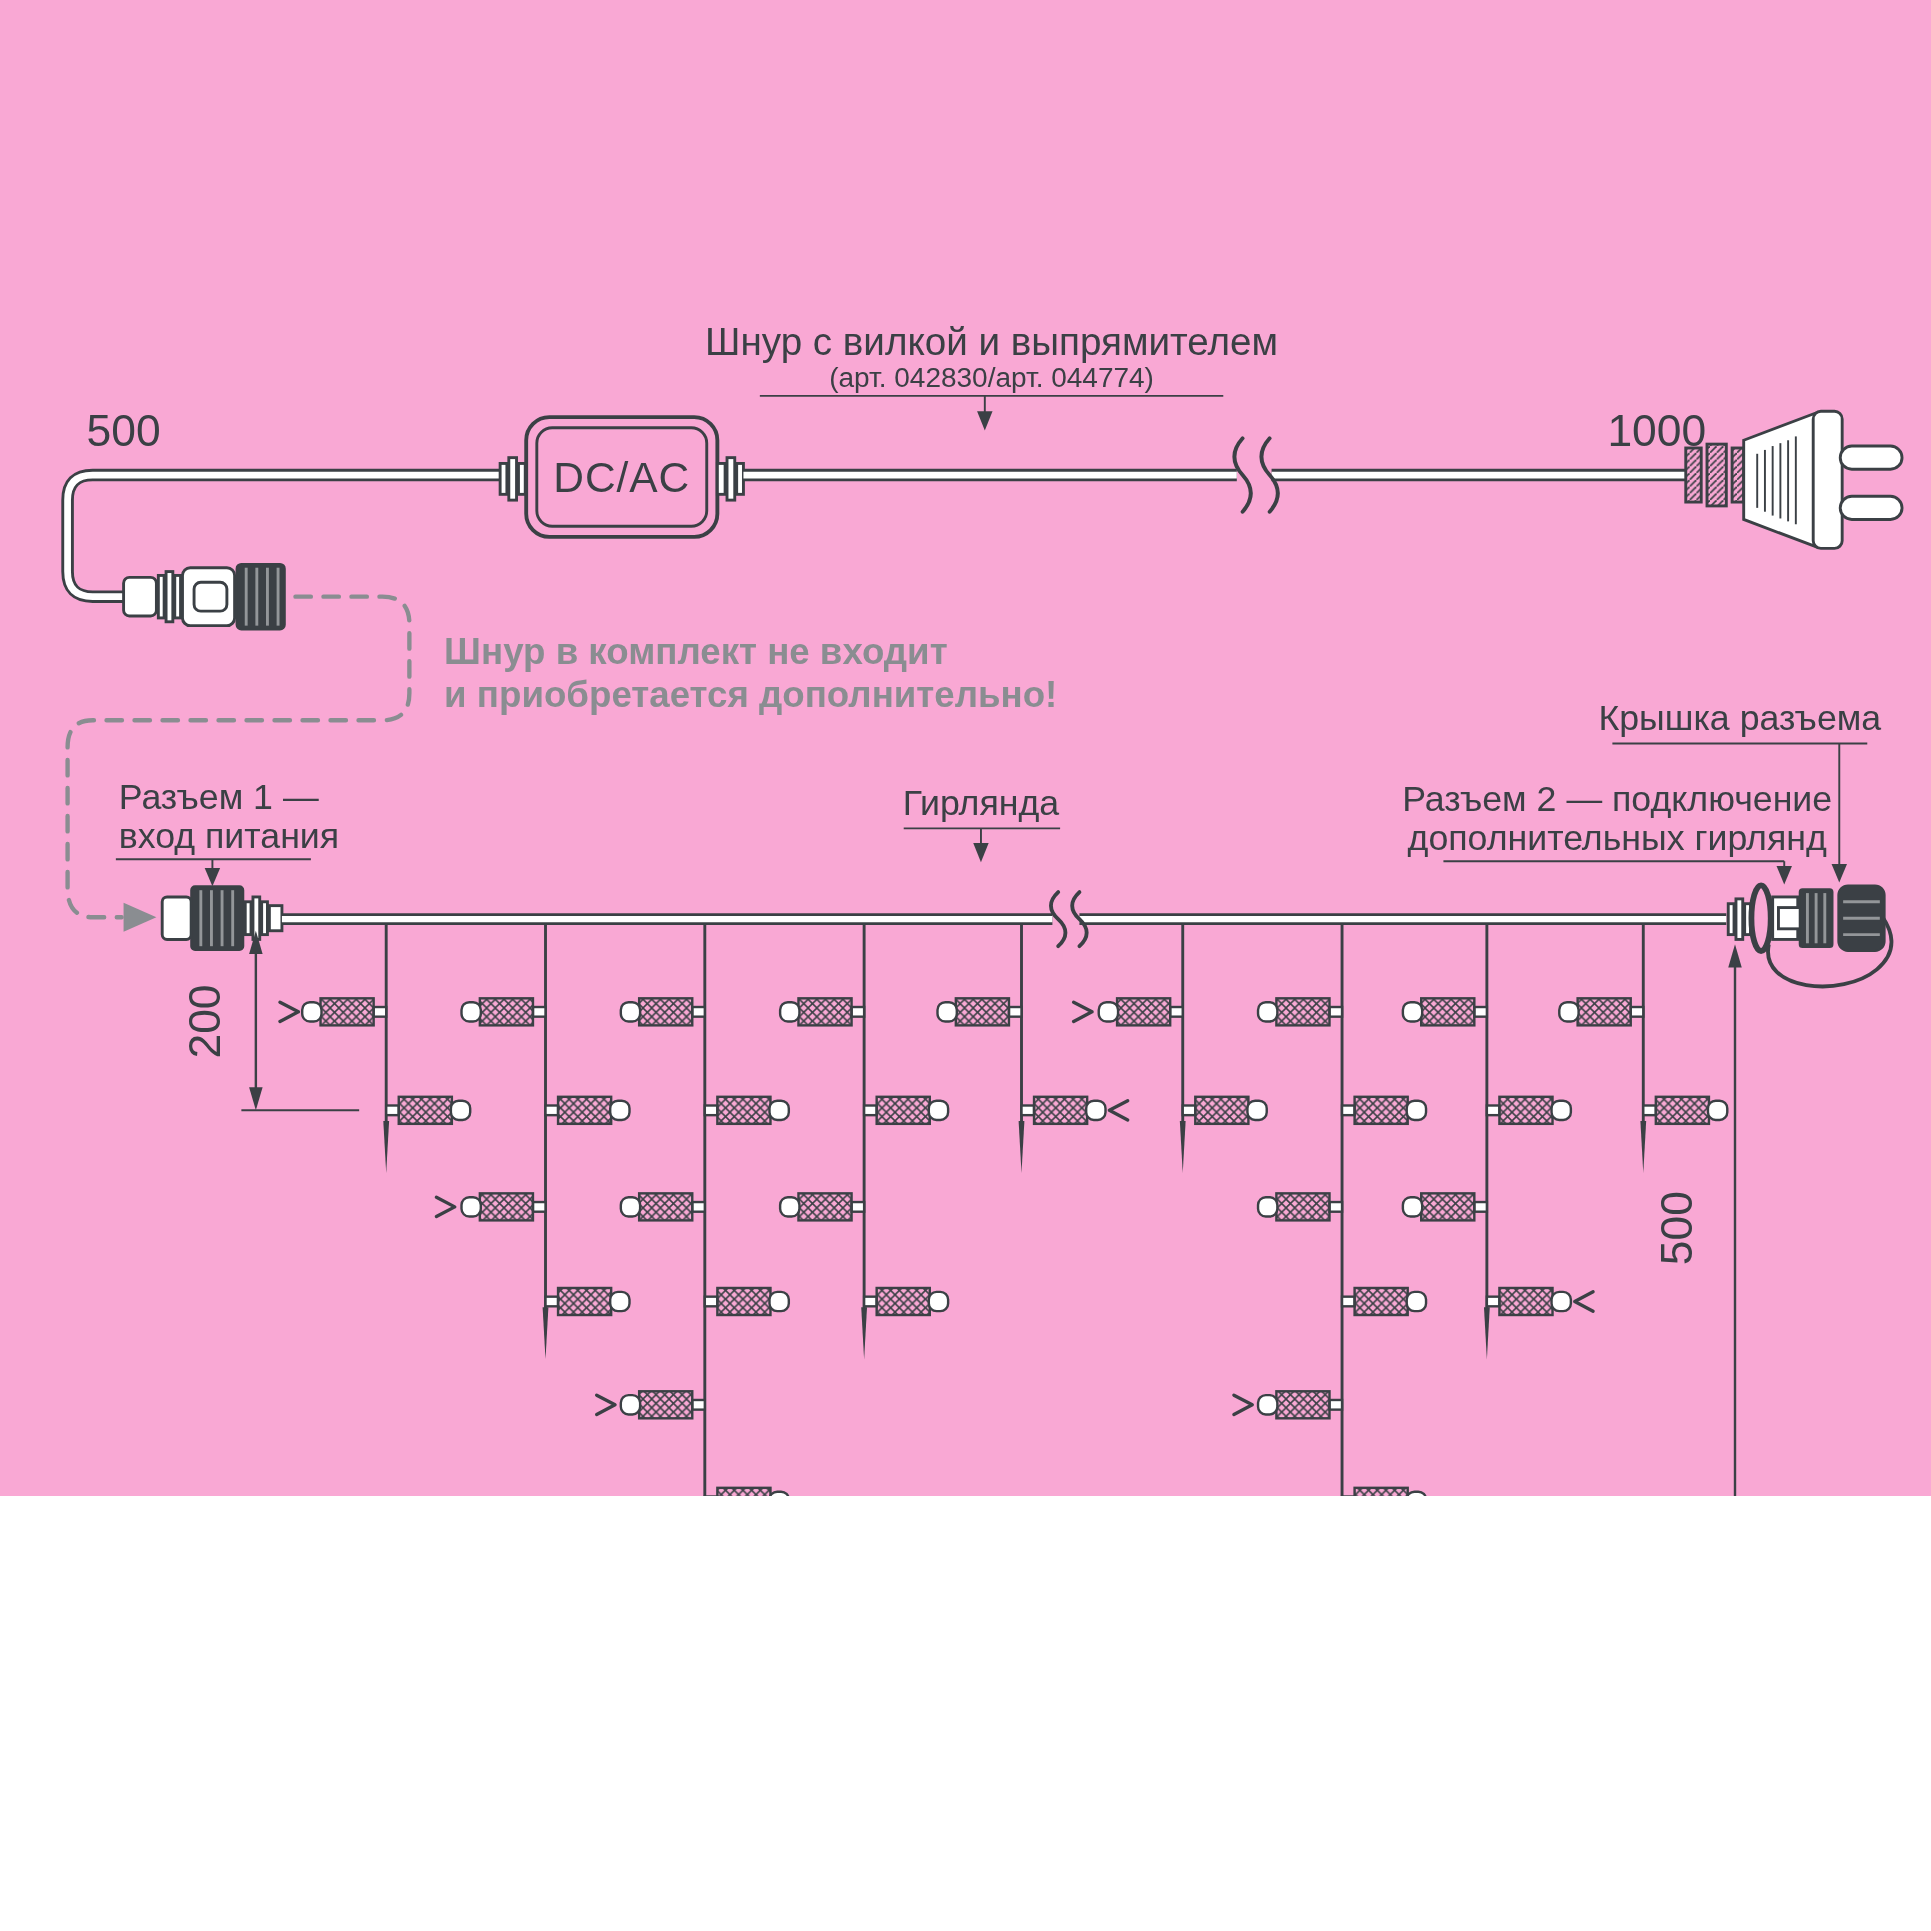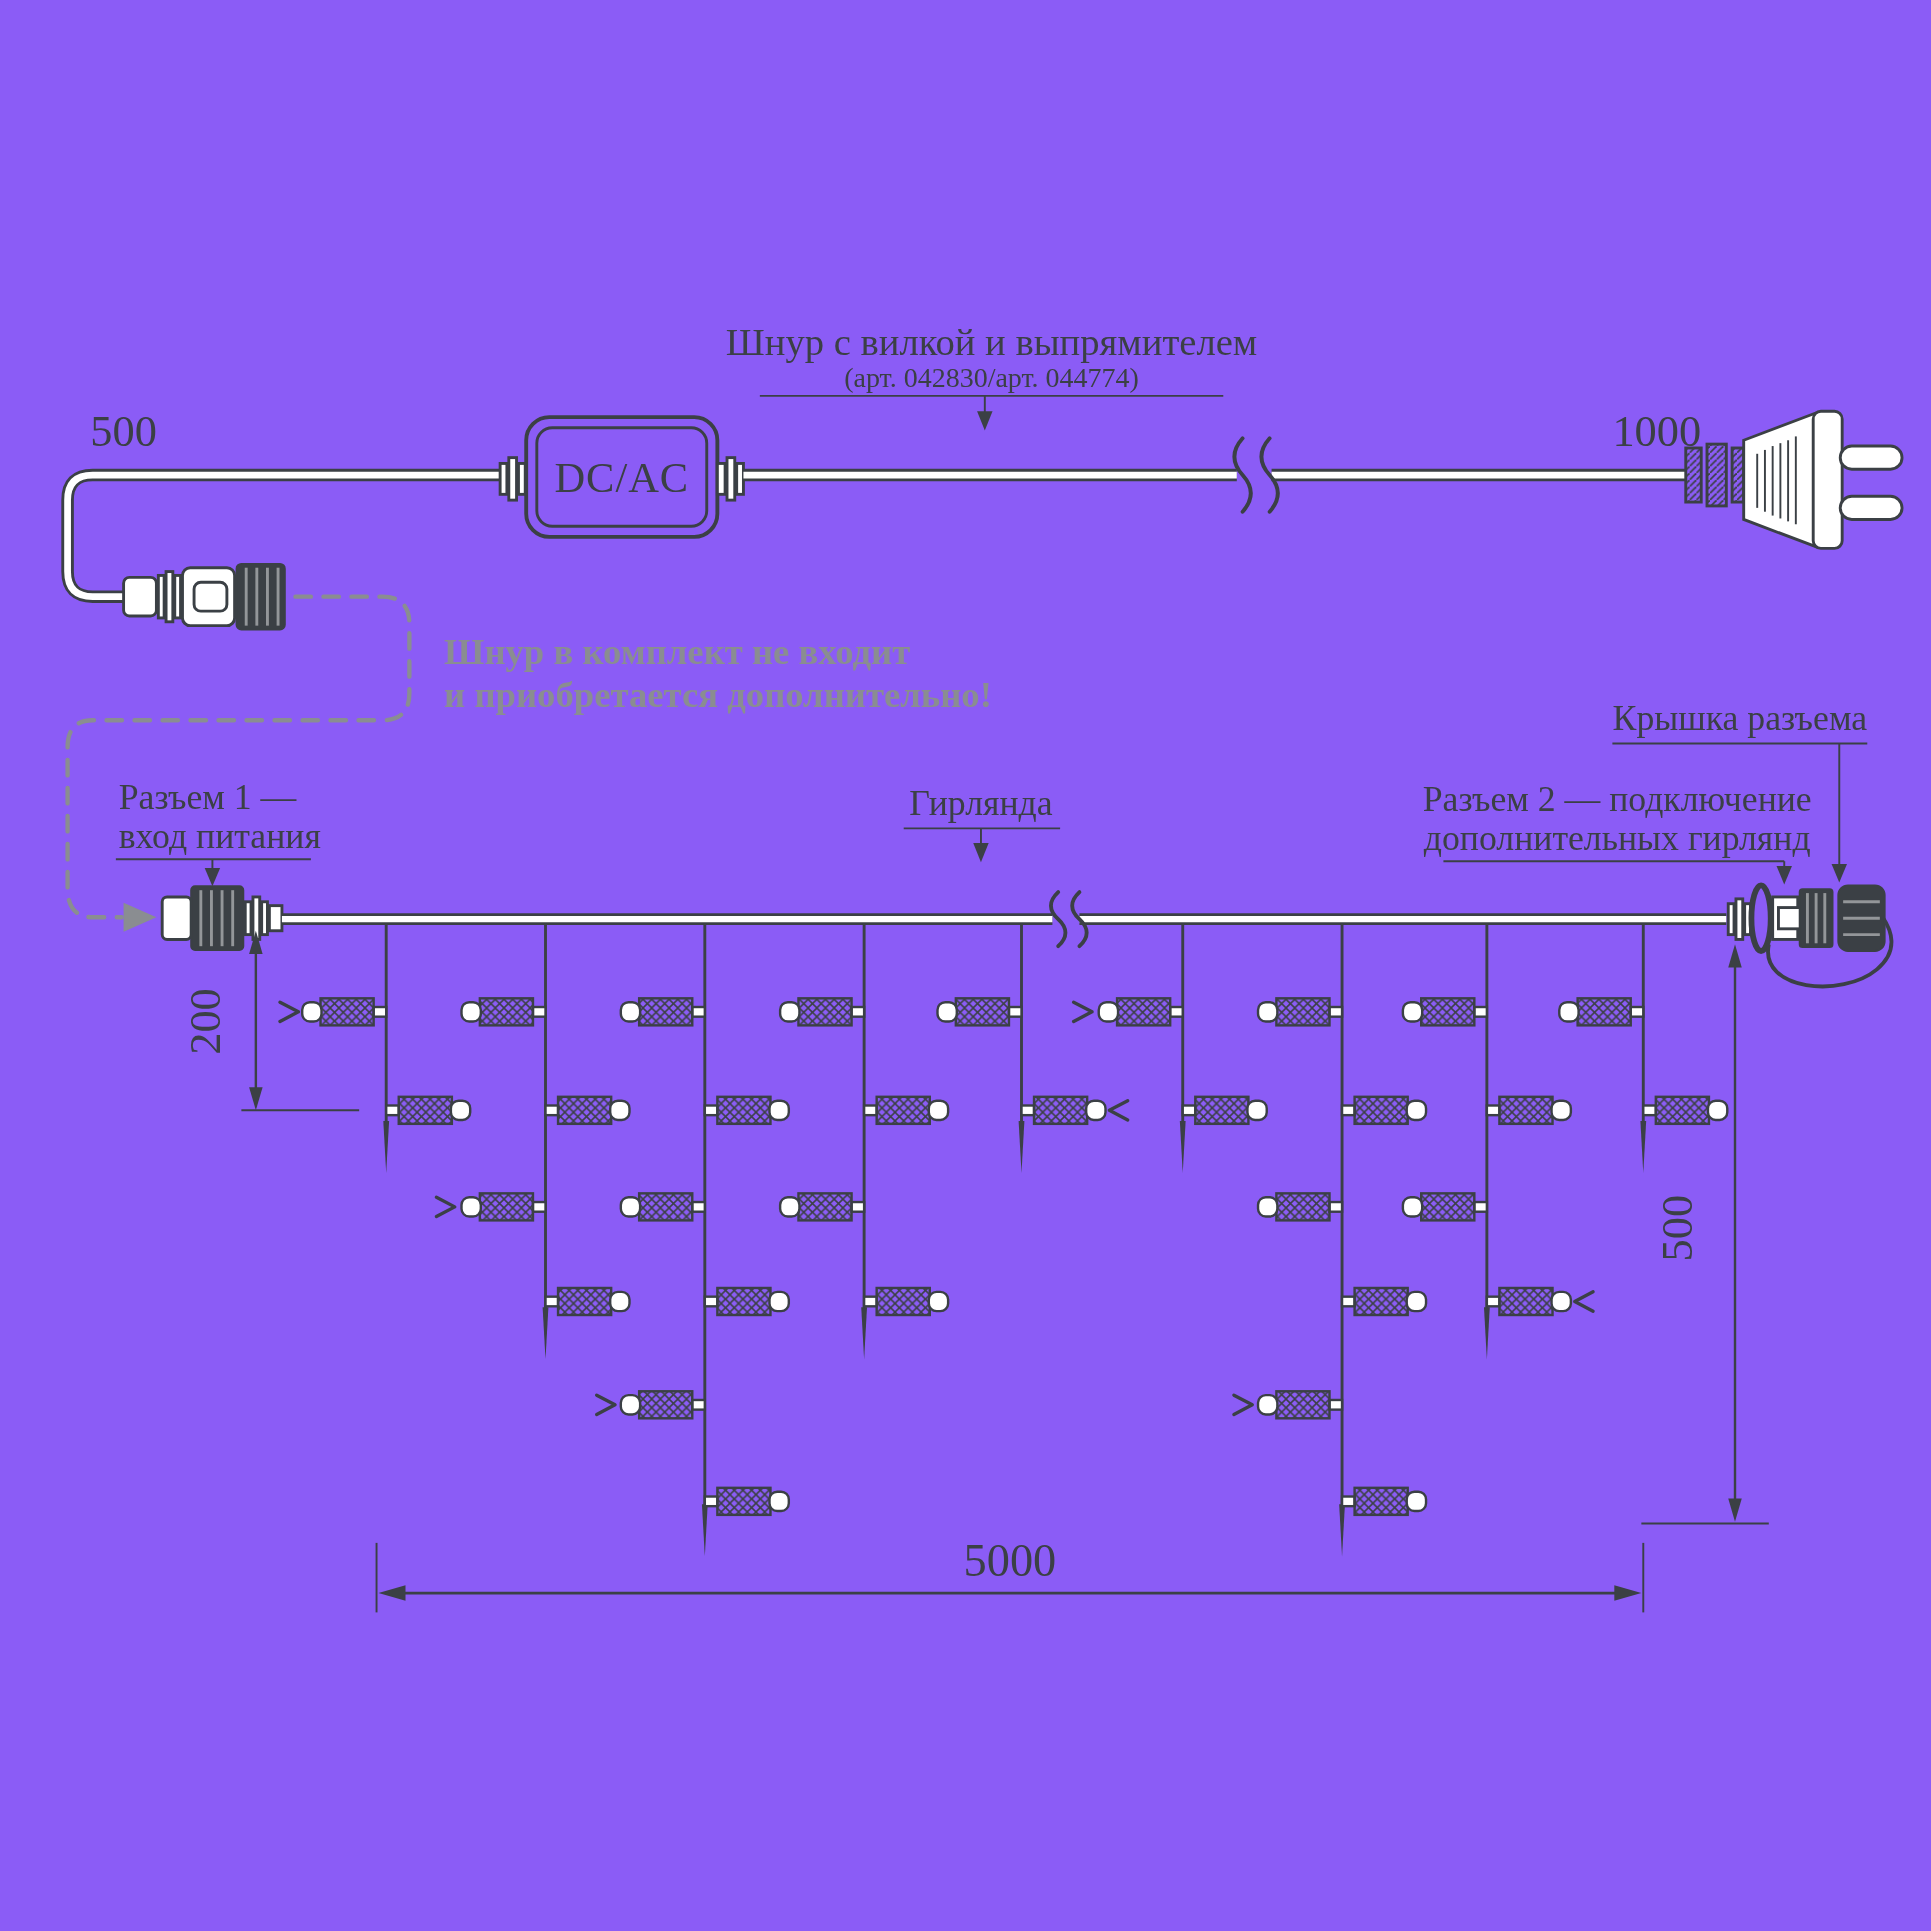--- a/index.html
+++ b/index.html
@@ -1,16 +1,16 @@
 <!DOCTYPE html>
 <html><head>
 <meta charset="utf-8">
 <style>
   html,body{margin:0;padding:0;background:#ffffff;}
-  .stage{width:1931px;height:1931px;position:relative;background:#8b5cf6;font-family:Liberation Serif, serif;}
+  .stage{width:1931px;height:1496px;position:relative;background:#f9a8d4;font-family:Liberation Sans, sans-serif;}
   svg{display:block;}
   text{fill:#3b4045;}
   .t-title{font-size:40px;}
   .t-sub{font-size:29px;}
   .t-dim{font-size:46px;}
   .t-dim5k{font-size:48px;}
   .t-label{font-size:37px;}
   .t-box{font-size:44px;letter-spacing:1px;}
   .t-note{font-size:38px;font-weight:bold;fill:#8a8d91;}
   .ink{stroke:#3b4045;fill:none;}

